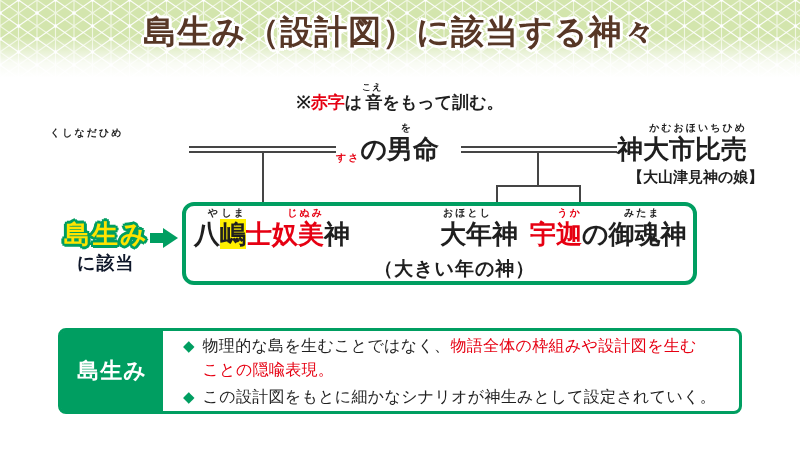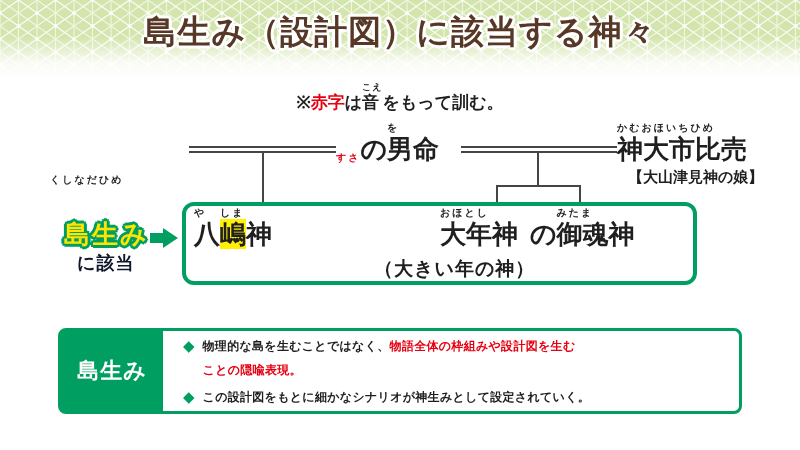--- a/index.html
+++ b/index.html
@@ -8,21 +8,21 @@
   
   .header{position:absolute;top:0;left:0;width:800px;height:80px;}
   .header svg{position:absolute;top:0;left:0;display:block;}
   .header .fade{position:absolute;top:0;left:0;width:800px;height:80px;
     background:linear-gradient(180deg,rgba(255,255,255,0) 46%,rgba(255,255,255,.85) 78%,#fff 97%);}
   .title{position:absolute;top:0;left:0;width:800px;height:64px;display:flex;align-items:center;justify-content:center;
     font-size:33px;font-weight:bold;letter-spacing:1px;color:var(--title_brown,#573726);white-space:nowrap;
     text-shadow:-2px -2px 0 #fff,2px -2px 0 #fff,-2px 2px 0 #fff,2px 2px 0 #fff,
                 -3px 0 0 #fff,3px 0 0 #fff,0 -3px 0 #fff,0 3px 0 #fff;}
   
-  .has-ruby .seg{display:inline-flex;flex-direction:column;align-items:flex-start;vertical-align:bottom;}
+  .has-ruby .seg{display:inline-flex;flex-direction:column;align-items:flex-end;vertical-align:bottom;}
   .rt{white-space:nowrap;}
   .bt{white-space:nowrap;}
   .red{color:var(--red,#e60012);}
   .seg.hl .bt{background:var(--highlight,#fff100);}
   
   .note{position:absolute;top:82px;left:0;width:800px;text-align:center;font-weight:bold;
         font-size:17px;color:#1f1f1f;white-space:nowrap;}
   .note .rt{font-size:9px;line-height:10px;height:10px;letter-spacing:1px;}
   .note .bt{font-size:17px;line-height:21px;}
   
@@ -57,21 +57,21 @@
               border-left:15px solid var(--green,#009e61);}
   
   .bbox{position:absolute;left:58px;top:328px;width:684px;height:86px;box-sizing:border-box;
         border:3px solid var(--green,#009e61);border-radius:8px;background:#fff;display:flex;}
   .blabel{width:102px;flex:0 0 102px;background:var(--green,#009e61);color:#fff;display:flex;
           align-items:center;justify-content:center;font-size:22px;font-weight:bold;letter-spacing:1px;
           border-radius:3px 0 0 3px;}
   .bcontent{flex:1;padding:6px 6px 5px 20px;display:flex;flex-direction:column;justify-content:center;gap:3px;}
   .bullet{display:flex;gap:8px;align-items:flex-start;}
   .diamond{color:var(--green,#009e61);font-size:15px;line-height:24px;}
-  .btext{font-size:12px;font-weight:bold;line-height:24px;letter-spacing:.3px;color:#1f1f1f;white-space:nowrap;}
+  .btext{font-size:16px;font-weight:normal;line-height:24px;letter-spacing:.3px;color:#1f1f1f;white-space:nowrap;}
 </style>
 </head>
 <body>
 
 <div id="stage">
 
   <div class="header">
     <svg width="800" height="80">
       <defs>
         <pattern id="asa" width="37" height="26" patternUnits="userSpaceOnUse">
@@ -108,21 +108,21 @@
       </span></div>
 
   <div class="mline" id="ml1"></div>
   <div class="mline" id="ml2"></div>
   <div class="vl" id="va"></div>
   <div class="vl" id="vb"></div>
   <div id="hb"></div>
   <div class="vl" id="vc"></div>
   <div class="vl" id="vd"></div>
 
-  <div class="name has-ruby" style="left:50px;top:121px;margin-top:47px;"><span class="seg">
+  <div class="name has-ruby" style="left:50px;top:121px;"><span class="seg">
         <span class="rt">くしなだひめ</span>
       </span></div>
   <div class="name has-ruby" style="left:336px;top:121px;"><span class="seg red">
         <span class="rt">すさ</span>
       </span><span class="seg">
         <span class="rt"></span>
         <span class="bt">の</span>
       </span><span class="seg">
         <span class="rt">を</span>
         <span class="bt">男</span>
@@ -136,32 +136,38 @@
       </span></div>
   <div class="subtitle">【大山津見神の娘】</div>
 
   <div class="gbox"></div>
   <div class="name has-ruby" style="left:194px;top:206px;"><span class="seg">
         <span class="rt">や</span>
         <span class="bt">八</span>
       </span><span class="seg hl">
         <span class="rt">しま</span>
         <span class="bt">嶋</span>
+      </span><span class="seg red">
+        <span class="rt">じぬみ</span>
+        <span class="bt">士奴美</span>
       </span><span class="seg">
         <span class="rt"></span>
         <span class="bt">神</span>
       </span></div>
   <div class="name has-ruby" style="left:440px;top:206px;"><span class="seg">
         <span class="rt">おほとし</span>
         <span class="bt">大年</span>
       </span><span class="seg">
         <span class="rt"></span>
         <span class="bt">神</span>
       </span></div>
-  <div class="name has-ruby" style="left:530px;top:206px;"><span class="seg">
+  <div class="name has-ruby" style="left:530px;top:206px;"><span class="seg red">
+        <span class="rt">うか</span>
+        <span class="bt">宇迦</span>
+      </span><span class="seg">
         <span class="rt"></span>
         <span class="bt">の</span>
       </span><span class="seg">
         <span class="rt">みたま</span>
         <span class="bt">御魂</span>
       </span><span class="seg">
         <span class="rt"></span>
         <span class="bt">神</span>
       </span></div>
   <div class="caption">（大きい年の神）</div>

